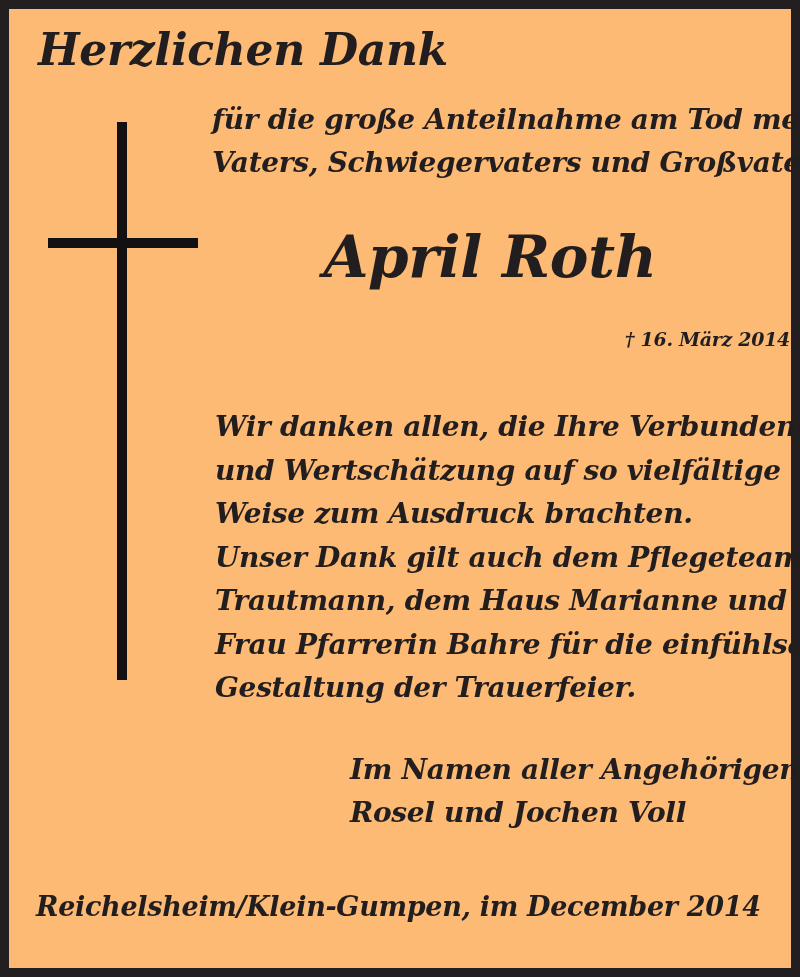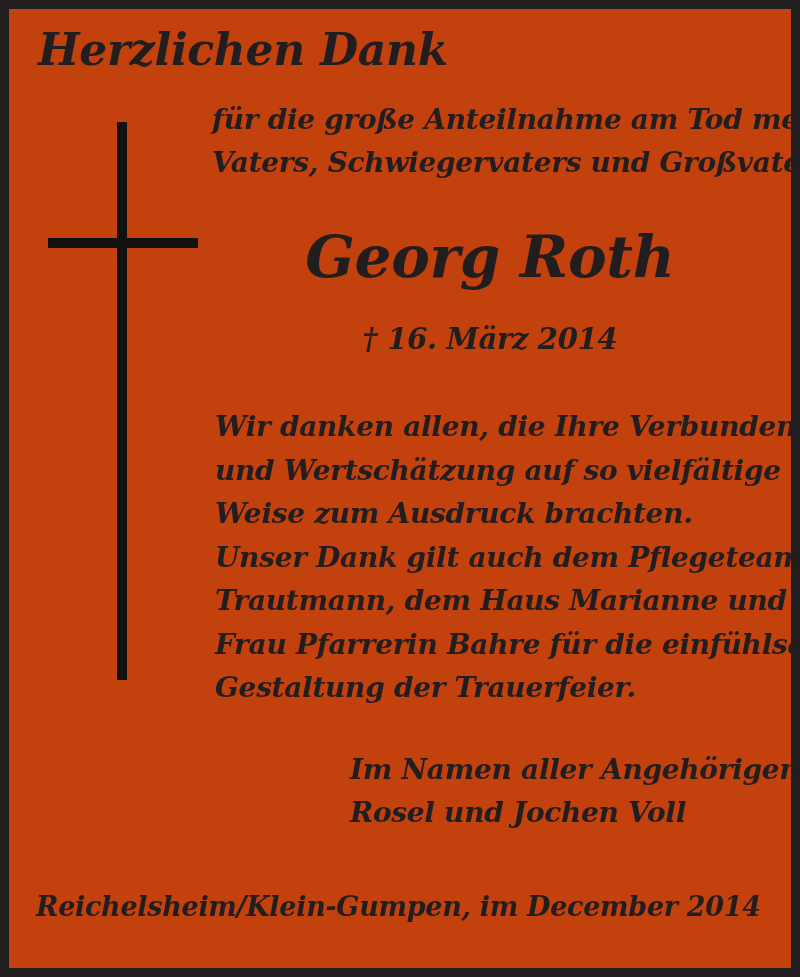--- a/index.html
+++ b/index.html
@@ -4,21 +4,21 @@
 <style>
   html, body {
     margin: 0;
     padding: 0;
     background: #ffffff;
   }
   .page {
     position: relative;
     width: 800px;
     height: 977px;
-    background: #c2410c;
+    background: #fdba74;
     overflow: hidden;
     font-family: "DejaVu Serif", serif;
     color: #221e1f;
   }
   
   .frame {
     position: absolute;
     inset: 0;
     border: 9px solid #231f20;
     pointer-events: none;
@@ -67,22 +67,22 @@
     width: 600px;
     text-align: center;
     font-size: 58px;
     line-height: 1.3;
   }
   .death-date {
     position: absolute;
     left: 190px;
     top: 318px;
     width: 600px;
-    text-align: center;
-    font-size: 29px;
+    text-align: right;
+    font-size: 19px;
     line-height: 43px;
   }
   .body-text {
     position: absolute;
     left: 215px;
     top: 405px;
     font-size: 28px;
     line-height: 43.5px;
   }
   .closing {
@@ -112,21 +112,21 @@
   <div>
     <div class="cross-v"></div>
     <div class="cross-h"></div>
   </div>
 
   <div class="intro script">
     <div>für die große Anteilnahme am Tod meines</div>
     <div>Vaters, Schwiegervaters und Großvaters</div>
   </div>
 
-  <div class="deceased-name script">Georg Roth</div>
+  <div class="deceased-name script">April Roth</div>
 
   <div class="death-date script">† 16. März 2014</div>
 
   <div class="body-text script">
     <div>Wir danken allen, die Ihre Verbundenheit</div>
     <div>und Wertschätzung auf so vielfältige</div>
     <div>Weise zum Ausdruck brachten.</div>
     <div>Unser Dank gilt auch dem Pflegeteam</div>
     <div>Trautmann, dem Haus Marianne und</div>
     <div>Frau Pfarrerin Bahre für die einfühlsame</div>

